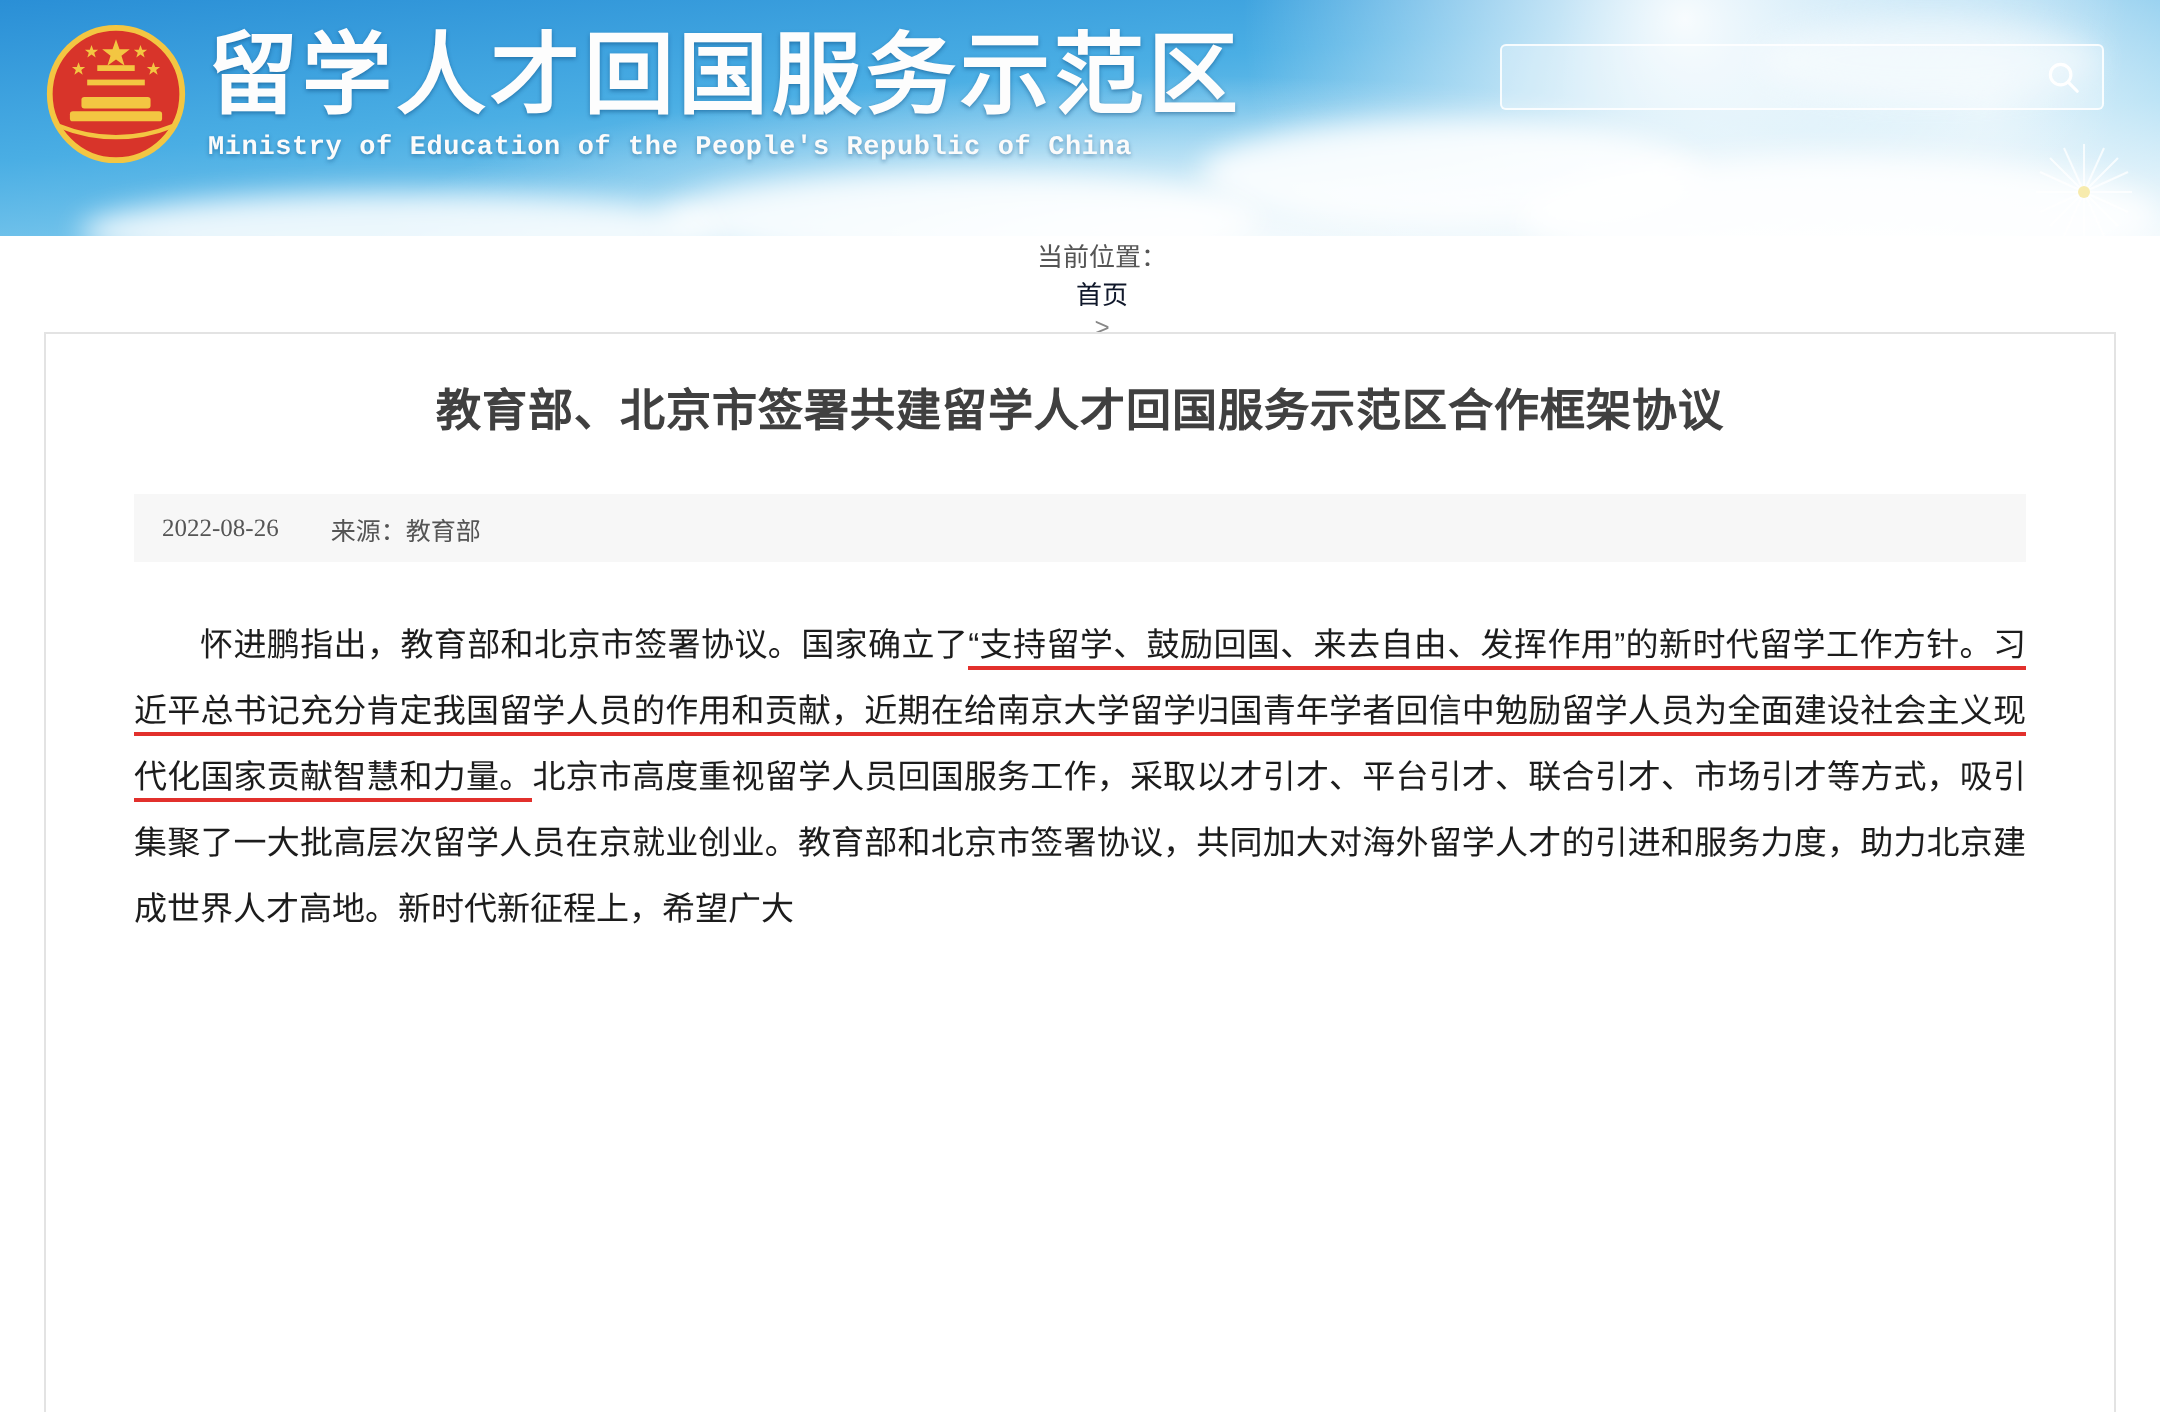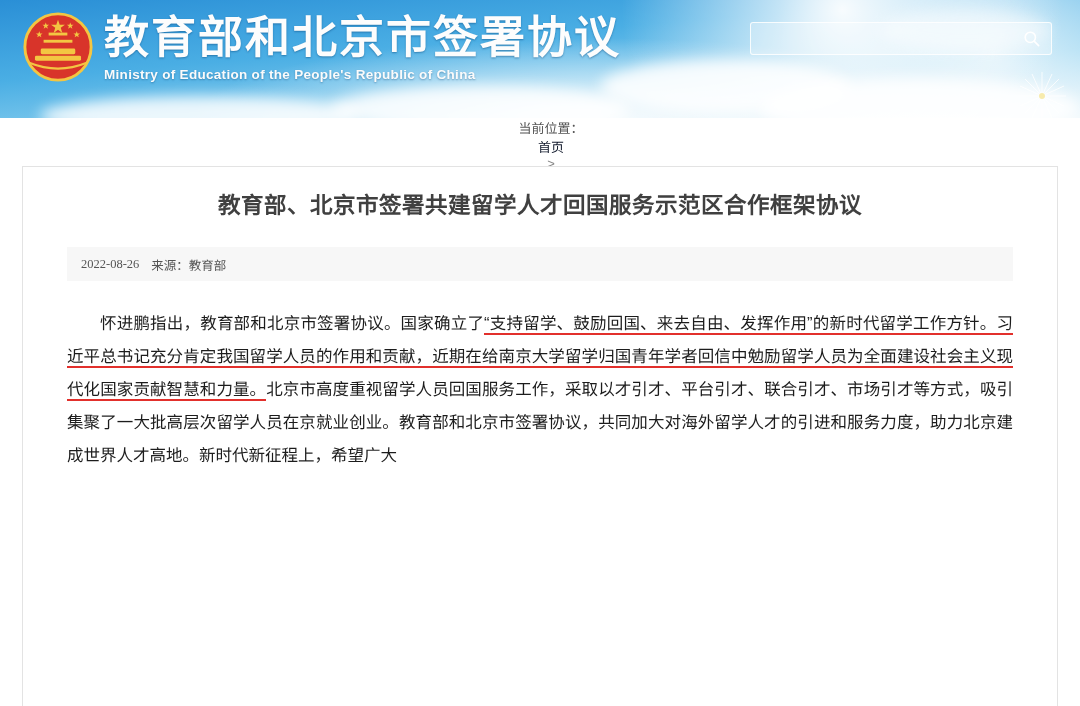--- a/index.html
+++ b/index.html
@@ -66,21 +66,21 @@
     font-family: "Liberation Serif", serif;
     font-weight: bold;
     font-size: 45px;
     letter-spacing: 2px;
     color: #fdfdfd;
     text-shadow: 0 1px 2px rgba(0,60,110,.45);
     line-height: 52px;
     white-space: nowrap;
   }
   .title-en {
-    font-family: Liberation Sans, sans-serif;
+    font-family: Liberation Mono, monospace;
     font-weight: bold;
     font-size: 13.5px;
     letter-spacing: .3px;
     color: #fbfbfb;
     text-shadow: 0 1px 2px rgba(0,60,110,.4);
     margin-top: 3px;
     white-space: nowrap;
   }
 
   
@@ -173,21 +173,21 @@
     font-weight: bold;
     color: #404040;
     letter-spacing: .5px;
   }
   .meta {
     margin-top: 28px;
     height: 34px;
     background: #f7f7f7;
     display: flex;
     align-items: center;
-    gap: 12px;
+    gap: 26px;
     padding-left: 14px;
     box-sizing: border-box;
     font-family: "Liberation Serif", serif;
     font-size: 12.5px;
     color: #555;
   }
   .body {
     margin-top: 26px;
     font-family: "Liberation Sans", sans-serif;
     font-size: 16.5px;
@@ -223,21 +223,21 @@
       <polygon points="50,12 52.4,19 59.6,19 53.8,23.4 56,30.4 50,26 44,30.4 46.2,23.4 40.4,19 47.6,19"></polygon>
       <polygon points="33,16 34.2,19.2 37.6,19.2 34.9,21.3 35.9,24.6 33,22.6 30.1,24.6 31.1,21.3 28.4,19.2 31.8,19.2"></polygon>
       <polygon points="67,16 68.2,19.2 71.6,19.2 68.9,21.3 69.9,24.6 67,22.6 64.1,24.6 65.1,21.3 62.4,19.2 65.8,19.2"></polygon>
       <polygon points="24,28 25.2,31.2 28.6,31.2 25.9,33.3 26.9,36.6 24,34.6 21.1,36.6 22.1,33.3 19.4,31.2 22.8,31.2"></polygon>
       <polygon points="76,28 77.2,31.2 80.6,31.2 77.9,33.3 78.9,36.6 76,34.6 73.1,36.6 74.1,33.3 71.4,31.2 74.8,31.2"></polygon>
     </g>
     <path d="M10 72 q40 16 80 0" fill="none" stroke="#f3c642" stroke-width="3"></path>
   </svg>
 
   <div class="title-block">
-    <div class="title-cn">教育部和北京市签署协议</div>
+    <div class="title-cn">留学人才回国服务示范区</div>
     <div class="title-en">Ministry of Education of the People's Republic of China</div>
   </div>
 
   <svg class="dandelion" viewBox="0 0 60 60">
     <g stroke="#ffffff" stroke-width="1" opacity=".9">
       <line x1="30" y1="30" x2="30" y2="6"></line>
         <line x1="30" y1="30" x2="47" y2="13"></line>
       <line x1="30" y1="30" x2="54" y2="30"></line>
         <line x1="30" y1="30" x2="47" y2="47"></line>
       <line x1="30" y1="30" x2="30" y2="54"></line>

